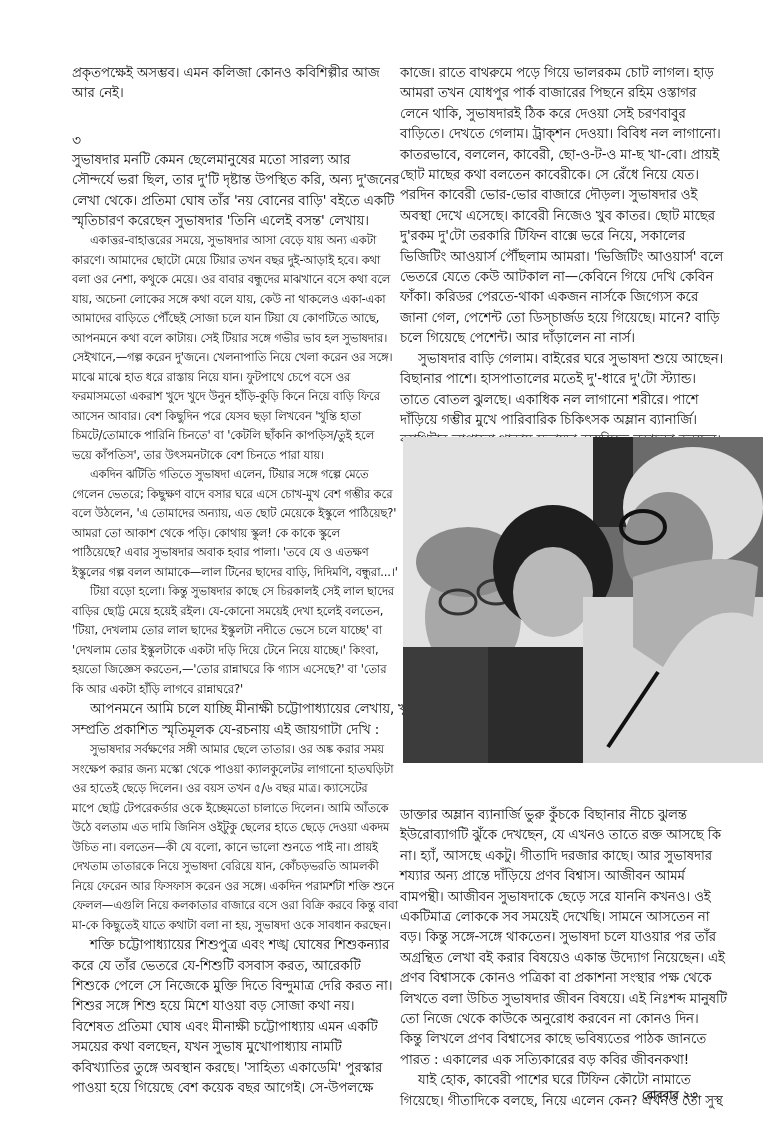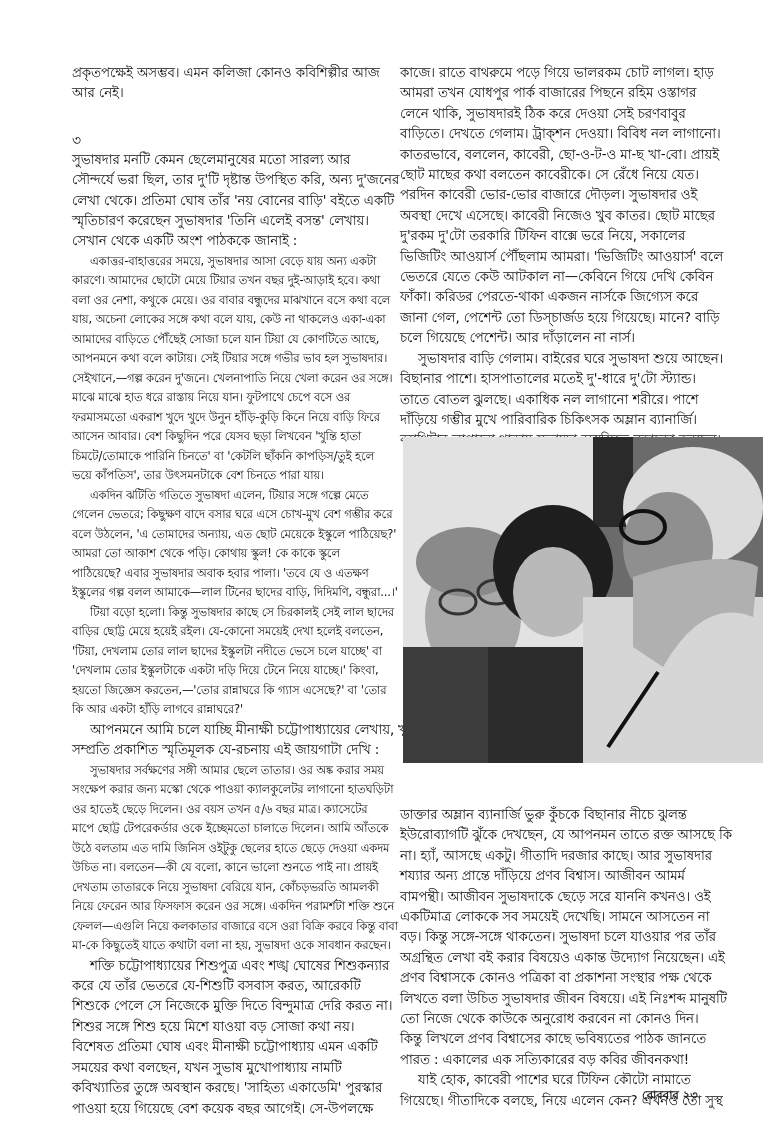--- a/index.html
+++ b/index.html
@@ -35,21 +35,20 @@
   <p class="body-text">
     <span class="line">প্রকৃতপক্ষেই অসম্ভব। এমন কলিজা কোনও কবিশিল্পীর আজ</span>
     <span class="line">আর নেই।</span>
   </p>
   <p class="section-num">৩</p>
   <p class="body-text">
     <span class="line">সুভাষদার মনটি কেমন ছেলেমানুষের মতো সারল্য আর</span>
     <span class="line">সৌন্দর্যে ভরা ছিল, তার দু'টি দৃষ্টান্ত উপস্থিত করি, অন্য দু'জনের</span>
     <span class="line">লেখা থেকে। প্রতিমা ঘোষ তাঁর 'নয় বোনের বাড়ি' বইতে একটি</span>
     <span class="line">স্মৃতিচারণ করেছেন সুভাষদার 'তিনি এলেই বসন্ত' লেখায়।</span>
-    <span class="line">সেখান থেকে একটি অংশ পাঠককে জানাই :</span>
   </p>
   <p class="quote-text">
     <span class="line indent">একাত্তর-বাহাত্তরের সময়ে, সুভাষদার আসা বেড়ে যায় অন্য একটা</span>
     <span class="line">কারণে। আমাদের ছোটো মেয়ে টিয়ার তখন বছর দুই-আড়াই হবে। কথা</span>
     <span class="line">বলা ওর নেশা, কথুকে মেয়ে। ওর বাবার বন্ধুদের মাঝখানে বসে কথা বলে</span>
     <span class="line">যায়, অচেনা লোকের সঙ্গে কথা বলে যায়, কেউ না থাকলেও একা-একা</span>
     <span class="line">আমাদের বাড়িতে পৌঁছেই সোজা চলে যান টিয়া যে কোণটিতে আছে,</span>
     <span class="line">আপনমনে কথা বলে কাটায়। সেই টিয়ার সঙ্গে গভীর ভাব হল সুভাষদার।</span>
     <span class="line">সেইখানে,—গল্প করেন দু'জনে। খেলনাপাতি নিয়ে খেলা করেন ওর সঙ্গে।</span>
     <span class="line">মাঝে মাঝে হাত ধরে রাস্তায় নিয়ে যান। ফুটপাথে চেপে বসে ওর</span>
@@ -153,21 +152,21 @@
     <ellipse cx="240" cy="90" rx="22" ry="16" fill="none" stroke="#111" stroke-width="4"></ellipse>
     <rect x="180" y="160" width="180" height="166" fill="#d6d6d6"></rect>
     <path d="M230 140 Q320 110 355 130 L350 180 Q300 160 260 230 L230 210 Z" fill="#b0b0b0"></path>
     <line x1="255" y1="235" x2="205" y2="310" stroke="#111" stroke-width="4"></line>
   </svg>
 </div>
 
 <div class="col-right-bottom">
   <p class="body-text">
     <span class="line">ডাক্তার অম্লান ব্যানার্জি ভুরু কুঁচকে বিছানার নীচে ঝুলন্ত</span>
-    <span class="line">ইউরোব্যাগটি ঝুঁকে দেখছেন, যে আপনমন তাতে রক্ত আসছে কি</span>
+    <span class="line">ইউরোব্যাগটি ঝুঁকে দেখছেন, যে এখনও তাতে রক্ত আসছে কি</span>
     <span class="line">না। হ্যাঁ, আসছে একটু। গীতাদি দরজার কাছে। আর সুভাষদার</span>
     <span class="line">শয্যার অন্য প্রান্তে দাঁড়িয়ে প্রণব বিশ্বাস। আজীবন আমর্ম</span>
     <span class="line">বামপন্থী। আজীবন সুভাষদাকে ছেড়ে সরে যাননি কখনও। ওই</span>
     <span class="line">একটিমাত্র লোককে সব সময়েই দেখেছি। সামনে আসতেন না</span>
     <span class="line">বড়। কিন্তু সঙ্গে-সঙ্গে থাকতেন। সুভাষদা চলে যাওয়ার পর তাঁর</span>
     <span class="line">অগ্রন্থিত লেখা বই করার বিষয়েও একান্ত উদ্যোগ নিয়েছেন। এই</span>
     <span class="line">প্রণব বিশ্বাসকে কোনও পত্রিকা বা প্রকাশনা সংস্থার পক্ষ থেকে</span>
     <span class="line">লিখতে বলা উচিত সুভাষদার জীবন বিষয়ে। এই নিঃশব্দ মানুষটি</span>
     <span class="line">তো নিজে থেকে কাউকে অনুরোধ করবেন না কোনও দিন।</span>
     <span class="line">কিন্তু লিখলে প্রণব বিশ্বাসের কাছে ভবিষ্যতের পাঠক জানতে</span>

